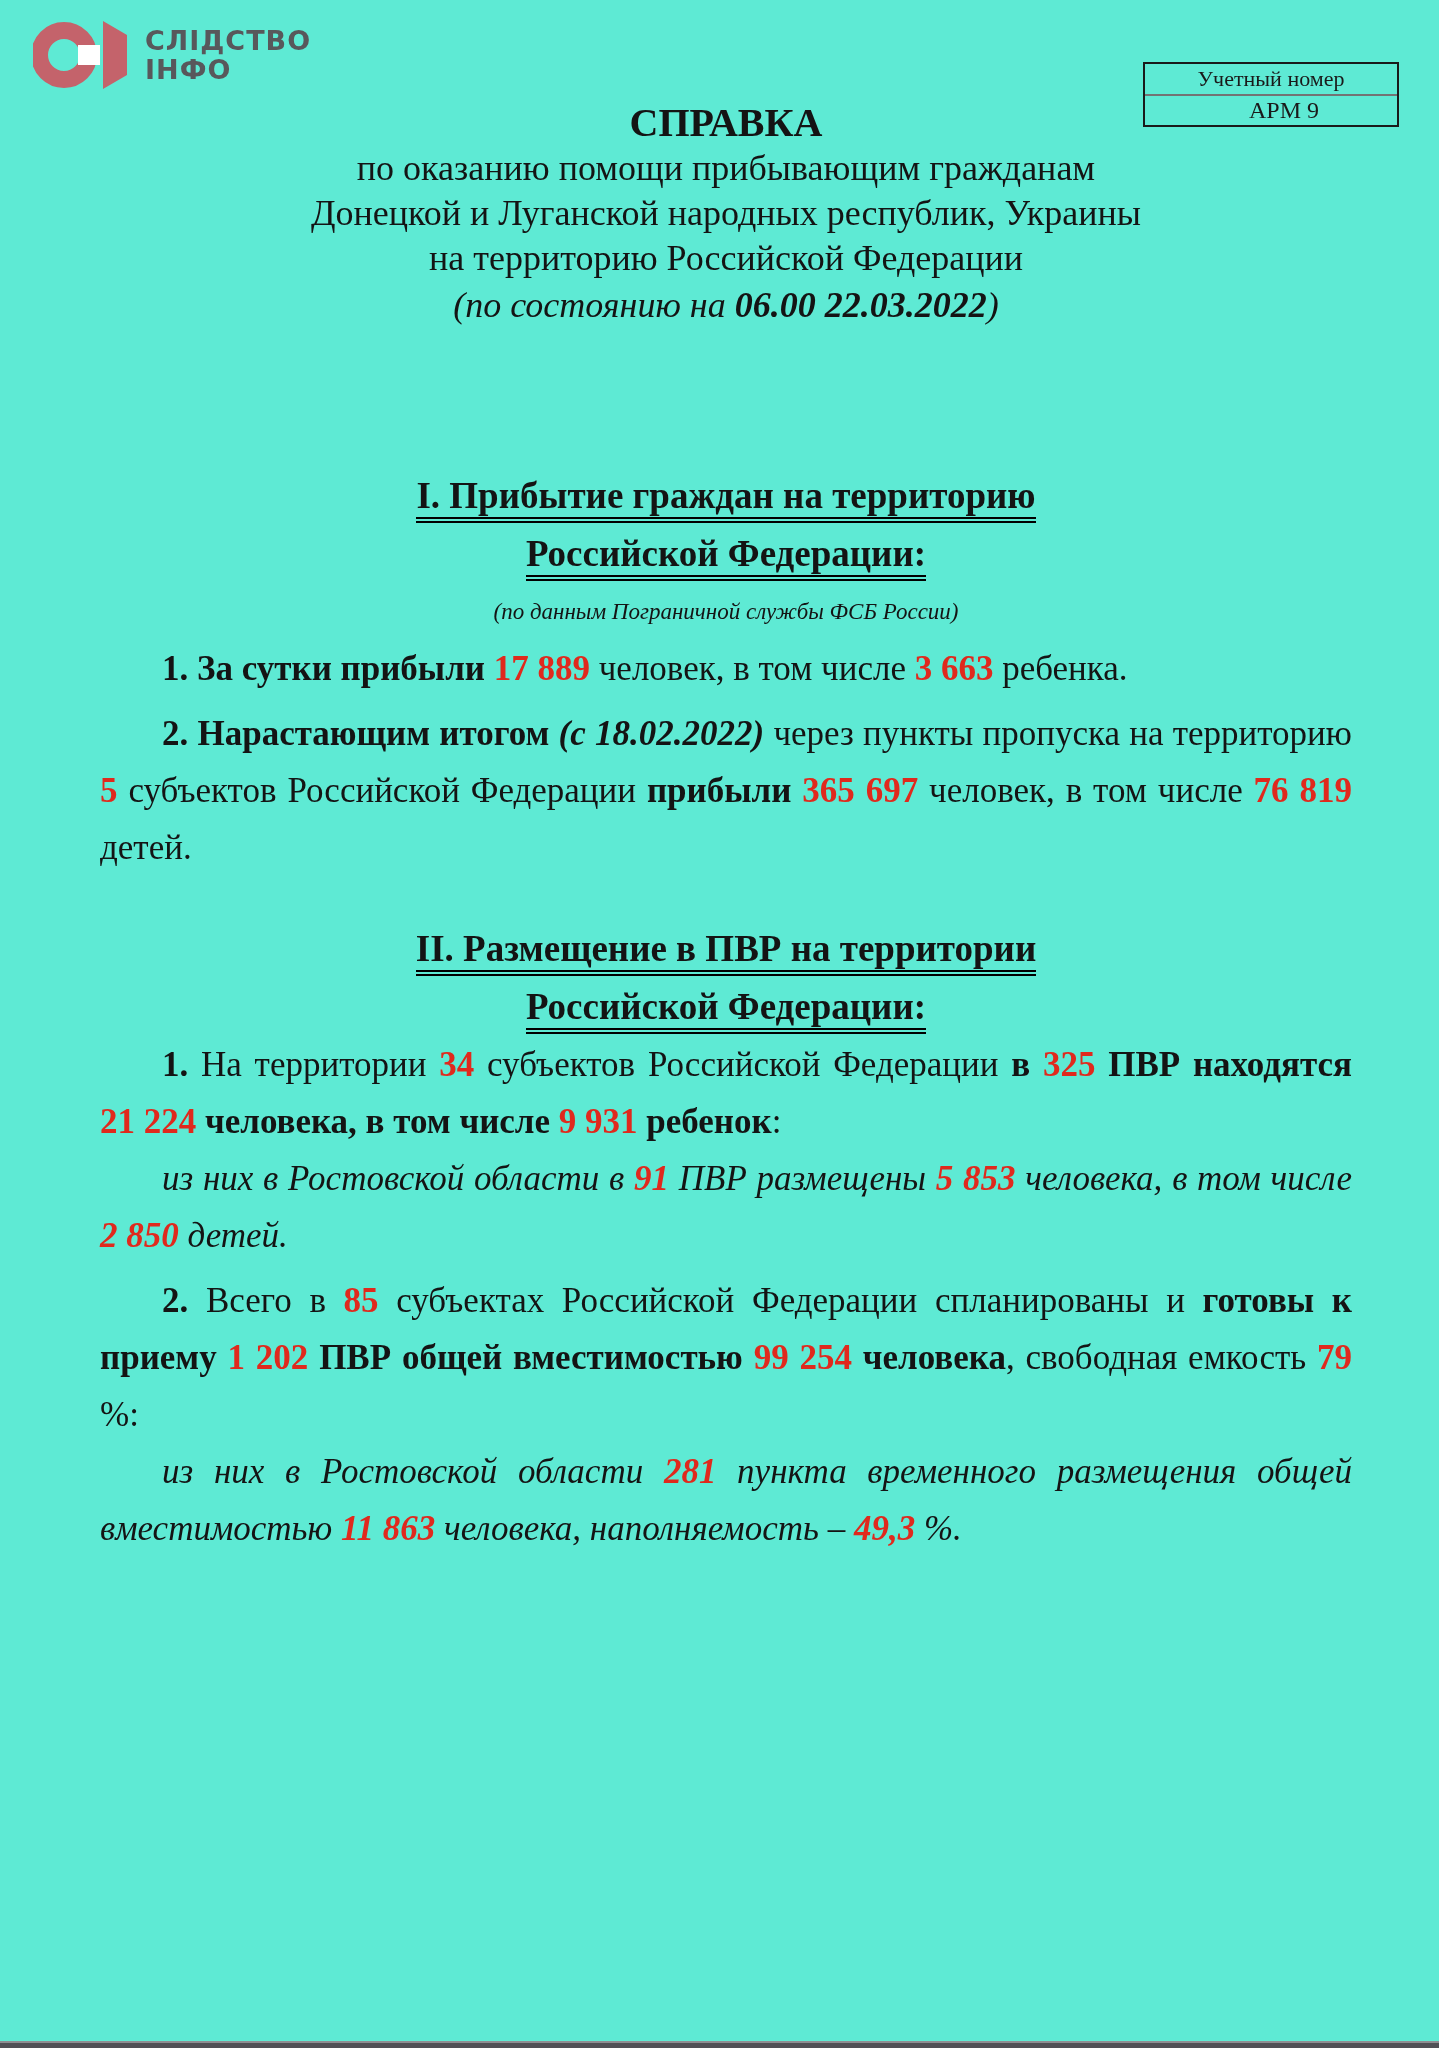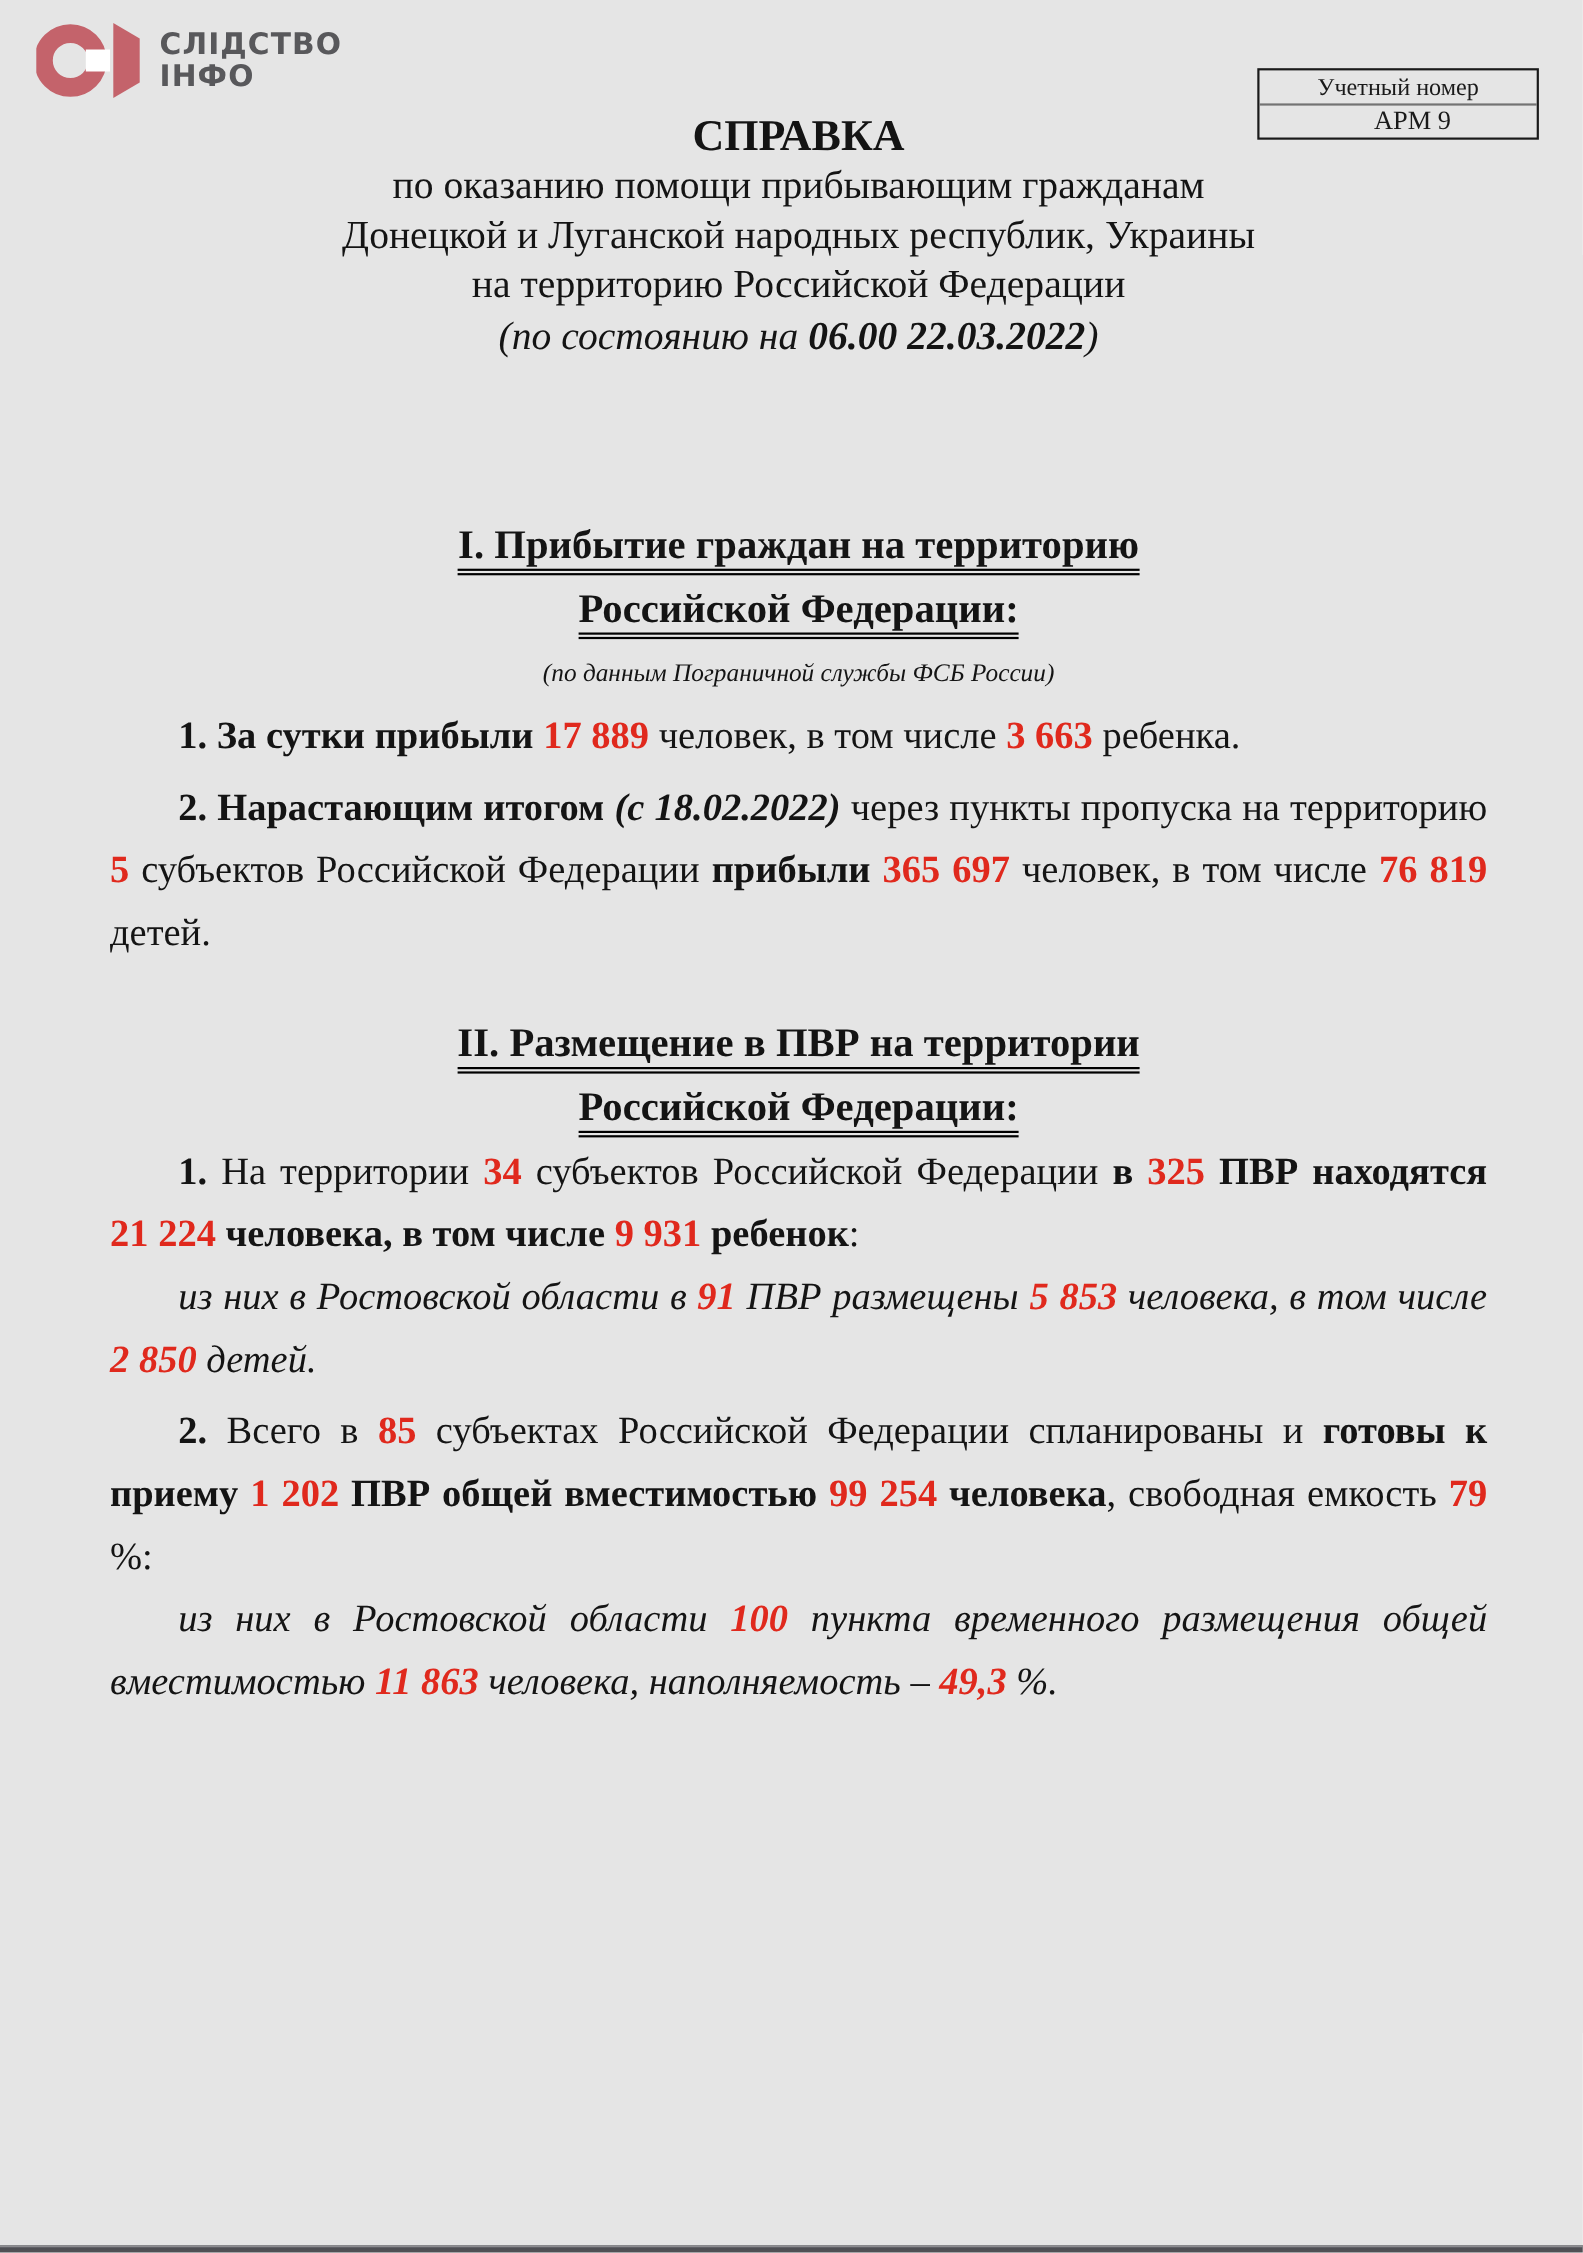--- a/index.html
+++ b/index.html
@@ -6,21 +6,21 @@
     --red:#e0291d;
     --accent:#c4636b;
     --logo_text:#58585b;
     --ink:#141414;
   }
   html,body{margin:0;padding:0;background:#fff;}
   .page{
     position:relative;
     width:1439px;height:2048px;
     margin:0 auto;
-    background:#e5e5e5;
+    background:#5eead4;
     overflow:hidden;
     font-family:"Liberation Serif","DejaVu Serif",serif;
     color:var(--ink);
   }
 
   
   .logo{position:absolute;left:33px;top:18px;display:flex;align-items:center;gap:16px;}
   .logo-mark{color:var(--accent);display:block;}
   .logo-text{
     font-family:"DejaVu Sans","Liberation Sans",sans-serif;
@@ -114,18 +114,18 @@
     <div class="sec-h sec2">
       <span class="ul">II. Размещение в ПВР на территории</span>
     </div>
     <div class="sec-h">
       <span class="ul">Российской Федерации:</span>
     </div>
 
     <p class="para"><span class="sg-b">1. </span><span class="sg-n">На территории </span><span class="sg-r">34</span><span class="sg-n"> субъектов Российской Федерации </span><span class="sg-b">в </span><span class="sg-r">325</span><span class="sg-b"> ПВР находятся </span><span class="sg-r">21&nbsp;224</span><span class="sg-b"> человека, в том числе </span><span class="sg-r">9&nbsp;931</span><span class="sg-b"> ребенок</span><span class="sg-n">:</span></p>
     <p class="para it"><span class="sg-i">из них в Ростовской области в </span><span class="sg-ri">91</span><span class="sg-i"> ПВР размещены </span><span class="sg-ri">5&nbsp;853</span><span class="sg-i"> человека, в том числе </span><span class="sg-ri">2&nbsp;850</span><span class="sg-i"> детей.</span></p>
     <p class="para pad-top"><span class="sg-b">2. </span><span class="sg-n">Всего в </span><span class="sg-r">85</span><span class="sg-n"> субъектах Российской Федерации спланированы и </span><span class="sg-b">готовы к приему </span><span class="sg-r">1&nbsp;202</span><span class="sg-b"> ПВР общей вместимостью </span><span class="sg-r">99&nbsp;254</span><span class="sg-b"> человека</span><span class="sg-n">, свободная емкость </span><span class="sg-r">79</span><span class="sg-n"> %:</span></p>
-    <p class="para it"><span class="sg-i">из них в Ростовской области </span><span class="sg-ri">100</span><span class="sg-i"> пункта временного размещения общей вместимостью </span><span class="sg-ri">11&nbsp;863</span><span class="sg-i"> человека, наполняемость – </span><span class="sg-ri">49,3</span><span class="sg-i"> %.</span></p>
+    <p class="para it"><span class="sg-i">из них в Ростовской области </span><span class="sg-ri">281</span><span class="sg-i"> пункта временного размещения общей вместимостью </span><span class="sg-ri">11&nbsp;863</span><span class="sg-i"> человека, наполняемость – </span><span class="sg-ri">49,3</span><span class="sg-i"> %.</span></p>
 
   </main>
 
   <div class="bottom-bar"></div>
 </div>
 
 </body></html>

